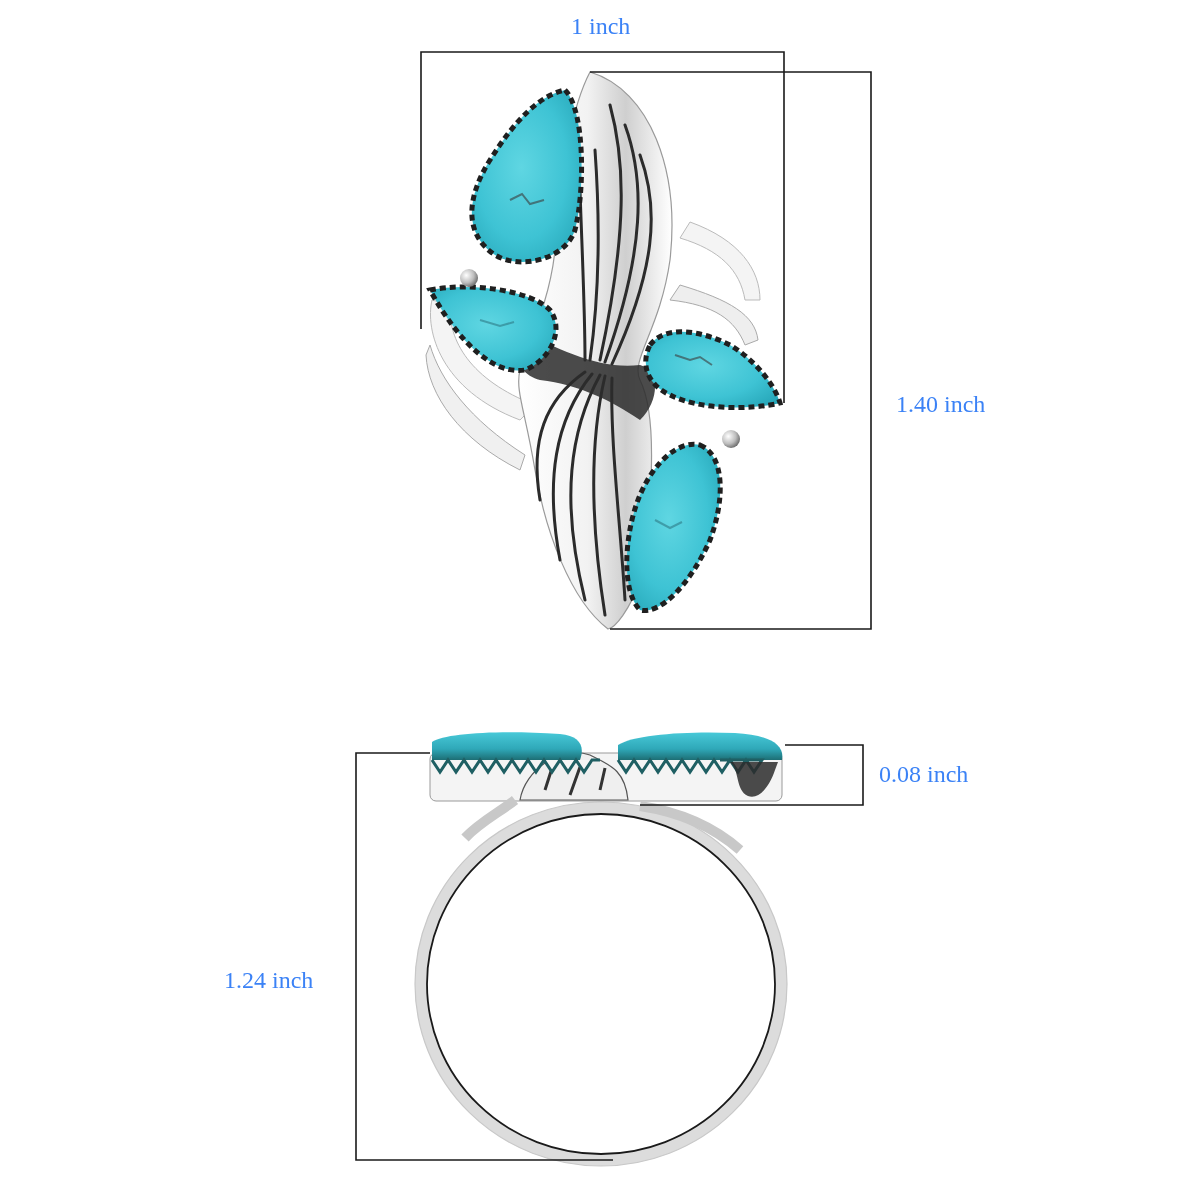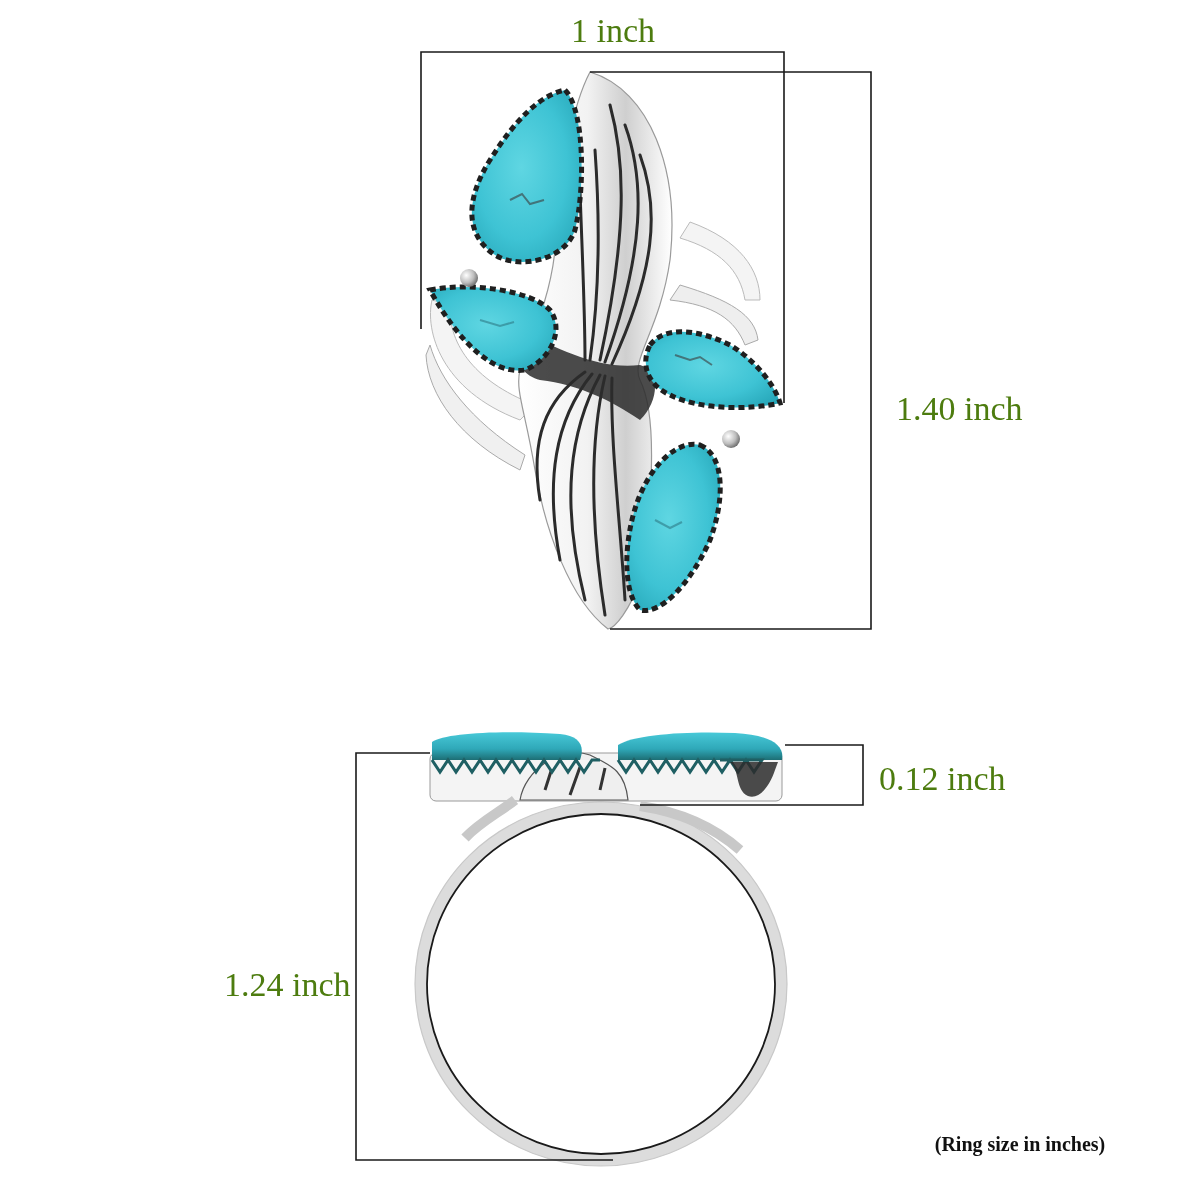--- a/index.html
+++ b/index.html
@@ -1,19 +1,19 @@
 <!DOCTYPE html>
 <html><head>
 <meta charset="utf-8">
 <style>
   html, body { margin: 0; padding: 0; background: #ffffff; }
   body { width: 1200px; height: 1200px; position: relative; overflow: hidden;
          font-family: "Liberation Serif", "DejaVu Serif", serif; color: #111; }
   .canvas { position: absolute; left: 0; top: 0; width: 1200px; height: 1200px; }
-  .label { position: absolute; font-size: 34px; white-space: nowrap; line-height: 1; color: #4d7c0f; }
+  .label { position: absolute; font-size: 24px; white-space: nowrap; line-height: 1; color: #3b82f6; }
   .note { position: absolute; font-weight: bold; font-size: 20px; text-align: center;
           line-height: 26px; white-space: nowrap; color: #111; }
   .dimline { stroke: #1a1a1a; stroke-width: 1.6; fill: none; }
 </style>
 </head>
 <body>
 
 <svg class="canvas" viewBox="0 0 1200 1200" xmlns="http://www.w3.org/2000/svg">
   <defs>
     <linearGradient id="silverG" x1="0" y1="0" x2="1" y2="0">
@@ -125,18 +125,17 @@
   <g>
     <polyline class="dimline" points="785,745 863,745 863,805 640,805"></polyline>
   </g>
   <g>
     <polyline class="dimline" points="430,753 356,753 356,1160 613,1160"></polyline>
   </g>
 </svg>
 
 <div class="label" style="left:571px; top:14px;">1 inch</div>
 <div class="label" style="left:896px; top:349px;margin-top:43px;">1.40 inch</div>
-<div class="label" style="left:879px; top:762px;">0.12 inch</div>
+<div class="label" style="left:879px; top:762px;">0.08 inch</div>
 <div class="label" style="left:224px; top:968px;">1.24 inch</div>
 
 <div class="note" style="left:860px; top:1131px; width:320px;">
-  <div>(Ring size in inches)</div>
 </div>
 
 </body></html>

